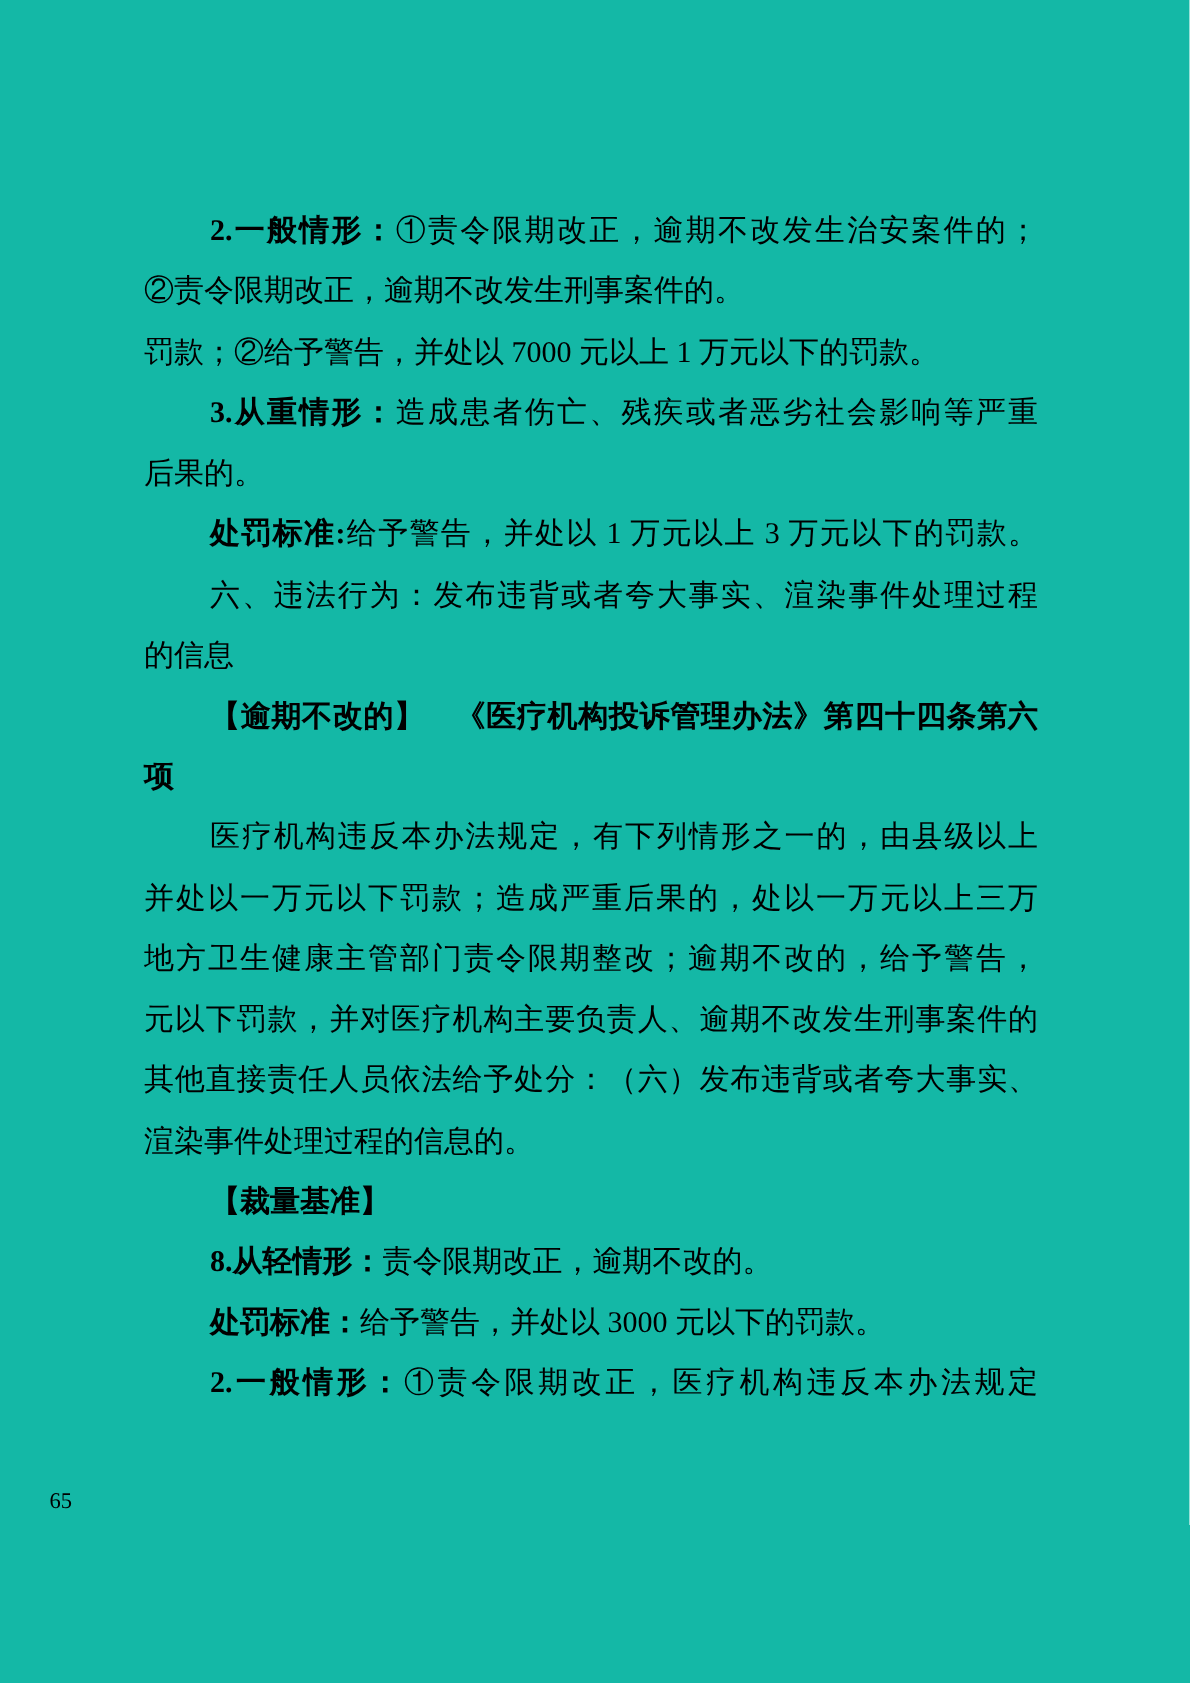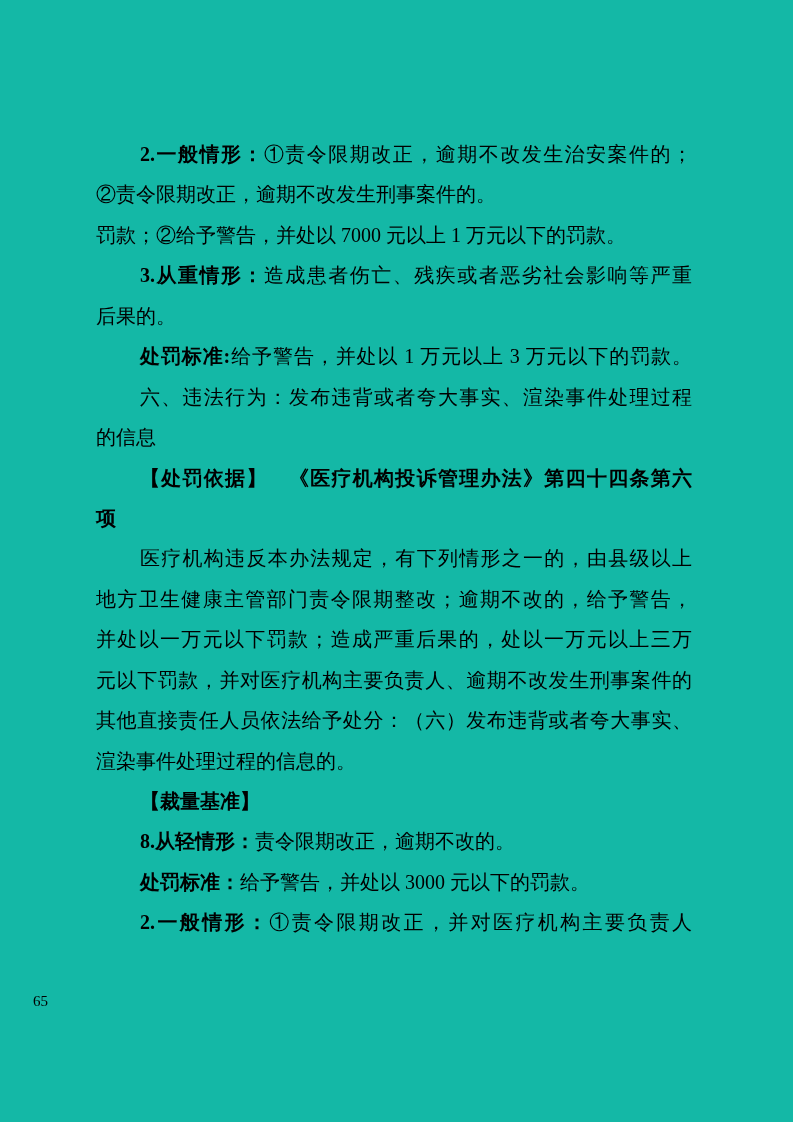--- a/index.html
+++ b/index.html
@@ -56,27 +56,27 @@
 <div class="page">
   <div class="doc-body">
       <div class="line indent full"><span class="seg bold">2.一般情形：</span><span class="seg">①责令限期改正，逾期不改发生治安案件的；</span></div>
       <div class="line"><span class="seg">②责令限期改正，逾期不改发生刑事案件的。</span></div>
       <div class="line"><span class="seg">罚款；②给予警告，并处以 7000 元以上 1 万元以下的罚款。</span></div>
       <div class="line indent full"><span class="seg bold">3.从重情形：</span><span class="seg">造成患者伤亡、残疾或者恶劣社会影响等严重</span></div>
       <div class="line"><span class="seg">后果的。</span></div>
       <div class="line indent full"><span class="seg bold">处罚标准:</span><span class="seg">给予警告，并处以 1 万元以上 3 万元以下的罚款。</span></div>
       <div class="line indent full"><span class="seg">六、违法行为：发布违背或者夸大事实、渲染事件处理过程</span></div>
       <div class="line"><span class="seg">的信息</span></div>
-      <div class="line indent full"><span class="seg bold">【处罚依据】　《医疗机构投诉管理办法》第四十四条第六</span></div>
+      <div class="line indent full"><span class="seg bold">【逾期不改的】　《医疗机构投诉管理办法》第四十四条第六</span></div>
       <div class="line"><span class="seg bold">项</span></div>
       <div class="line indent full"><span class="seg">医疗机构违反本办法规定，有下列情形之一的，由县级以上</span></div>
+      <div class="line full"><span class="seg">并处以一万元以下罚款；造成严重后果的，处以一万元以上三万</span></div>
       <div class="line full"><span class="seg">地方卫生健康主管部门责令限期整改；逾期不改的，给予警告，</span></div>
-      <div class="line full"><span class="seg">并处以一万元以下罚款；造成严重后果的，处以一万元以上三万</span></div>
       <div class="line full"><span class="seg">元以下罚款，并对医疗机构主要负责人、逾期不改发生刑事案件的</span></div>
       <div class="line full"><span class="seg">其他直接责任人员依法给予处分：（六）发布违背或者夸大事实、</span></div>
       <div class="line"><span class="seg">渲染事件处理过程的信息的。</span></div>
       <div class="line indent"><span class="seg bold">【裁量基准】</span></div>
       <div class="line indent"><span class="seg bold">8.从轻情形：</span><span class="seg">责令限期改正，逾期不改的。</span></div>
       <div class="line indent"><span class="seg bold">处罚标准：</span><span class="seg">给予警告，并处以 3000 元以下的罚款。</span></div>
-      <div class="line indent full"><span class="seg bold">2.一般情形：</span><span class="seg">①责令限期改正，并对医疗机构主要负责人</span></div>
+      <div class="line indent full"><span class="seg bold">2.一般情形：</span><span class="seg">①责令限期改正，医疗机构违反本办法规定</span></div>
     </div>
   <div class="page-footer">65</div>
 </div>
 
 </body></html>

